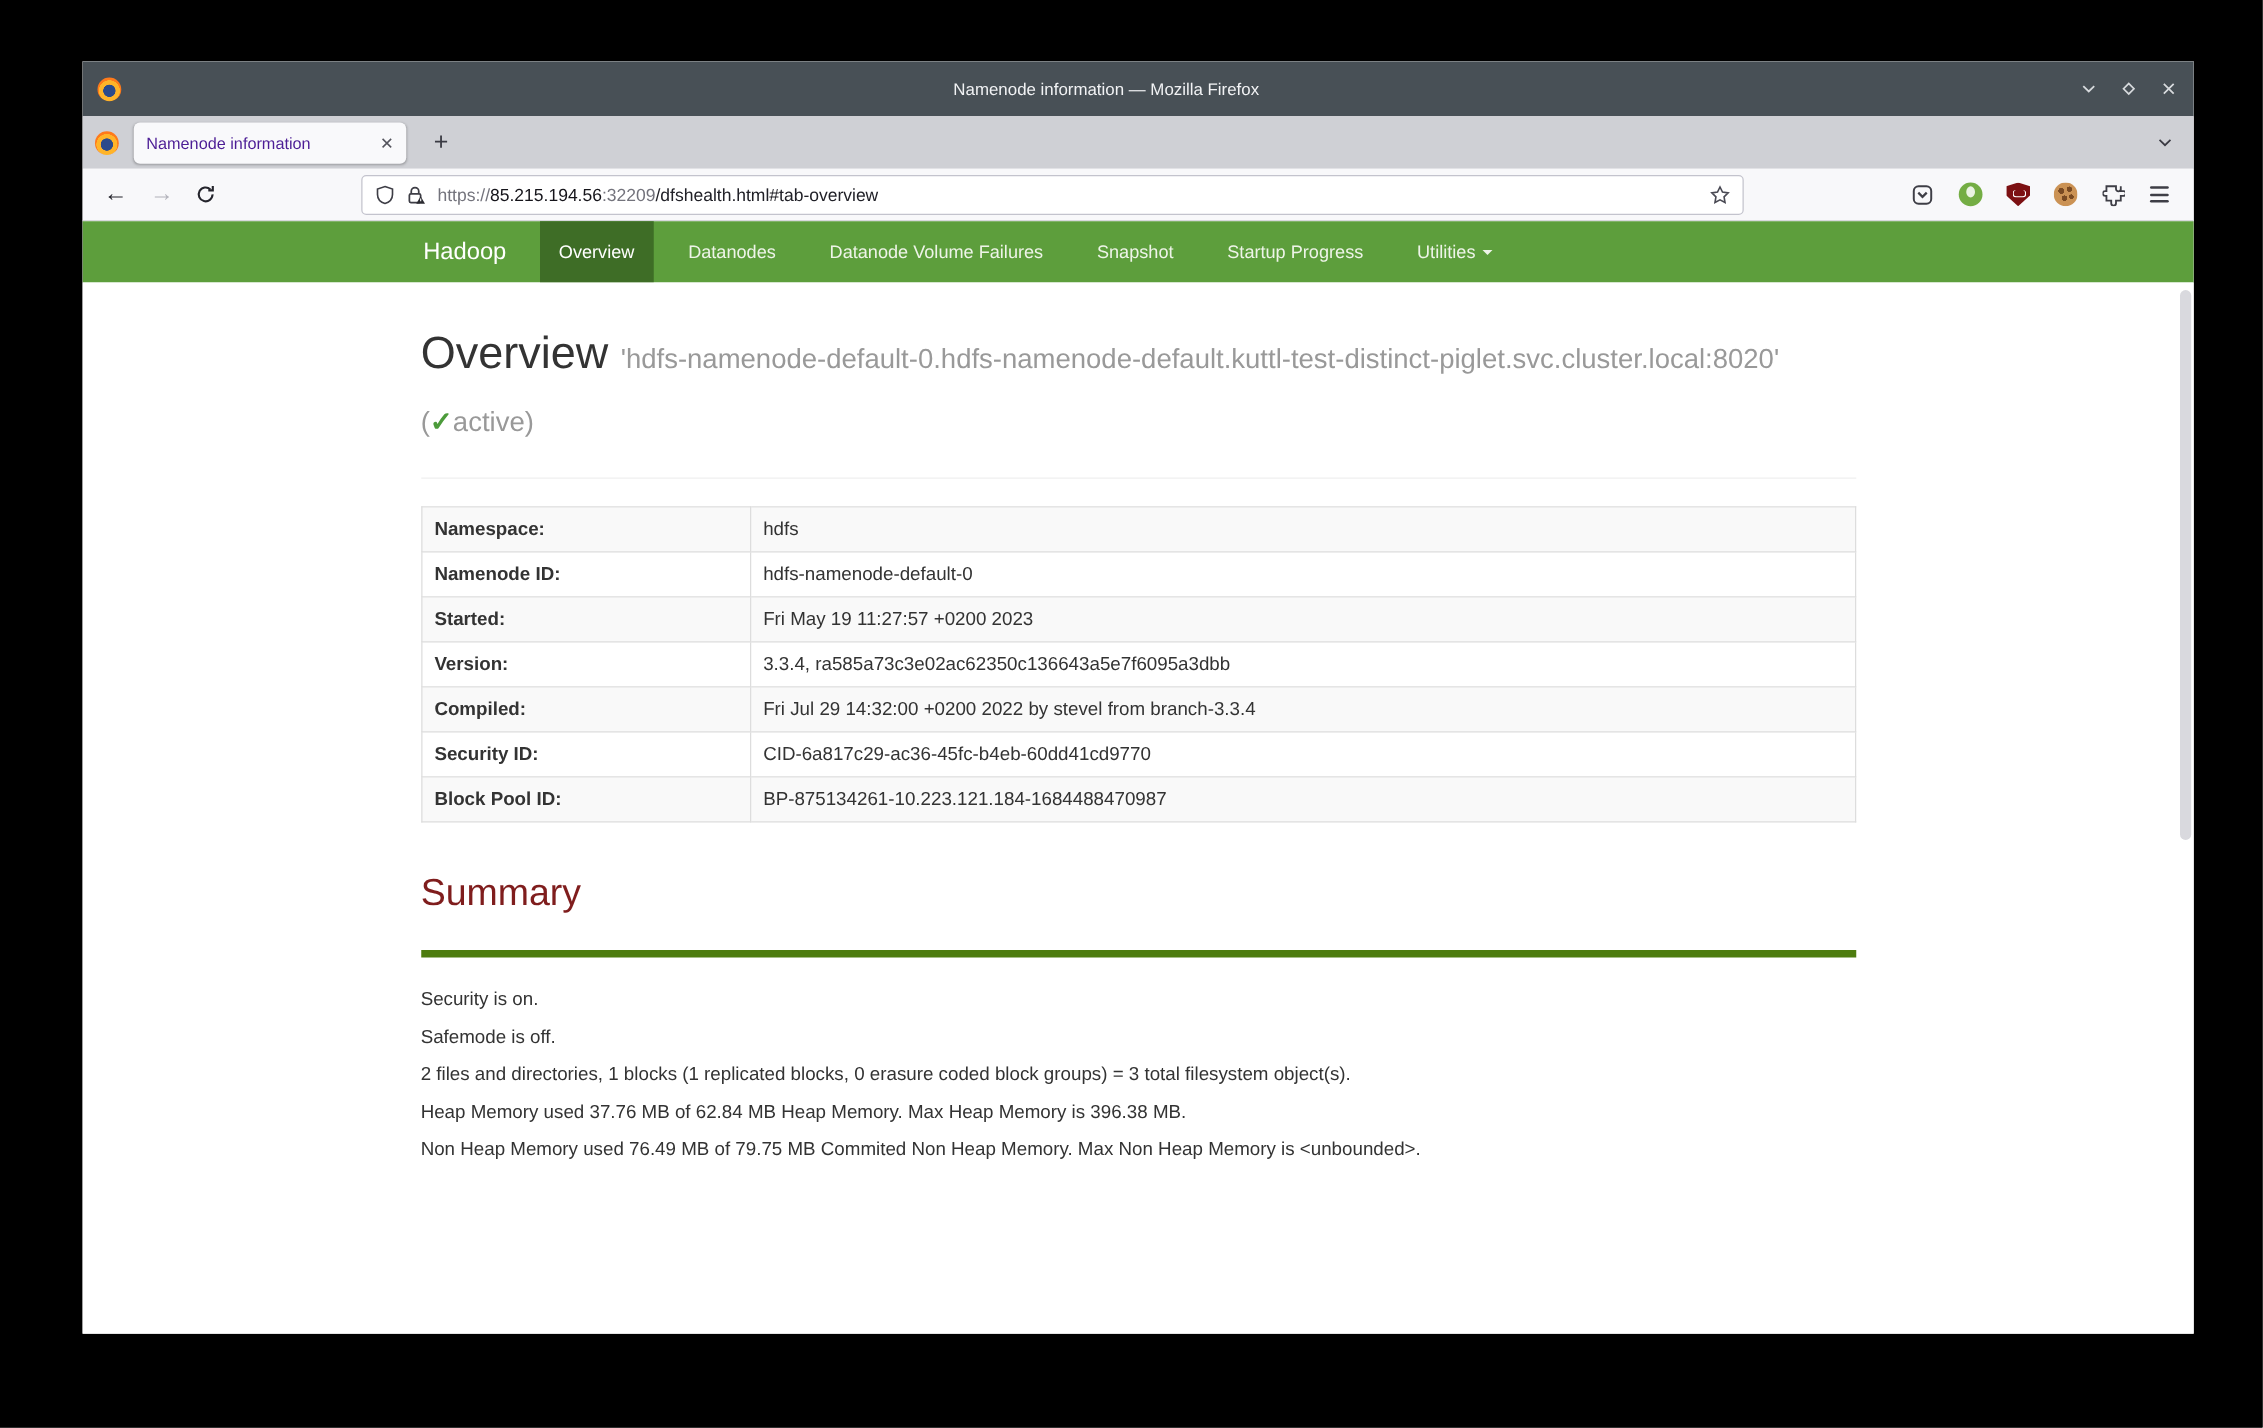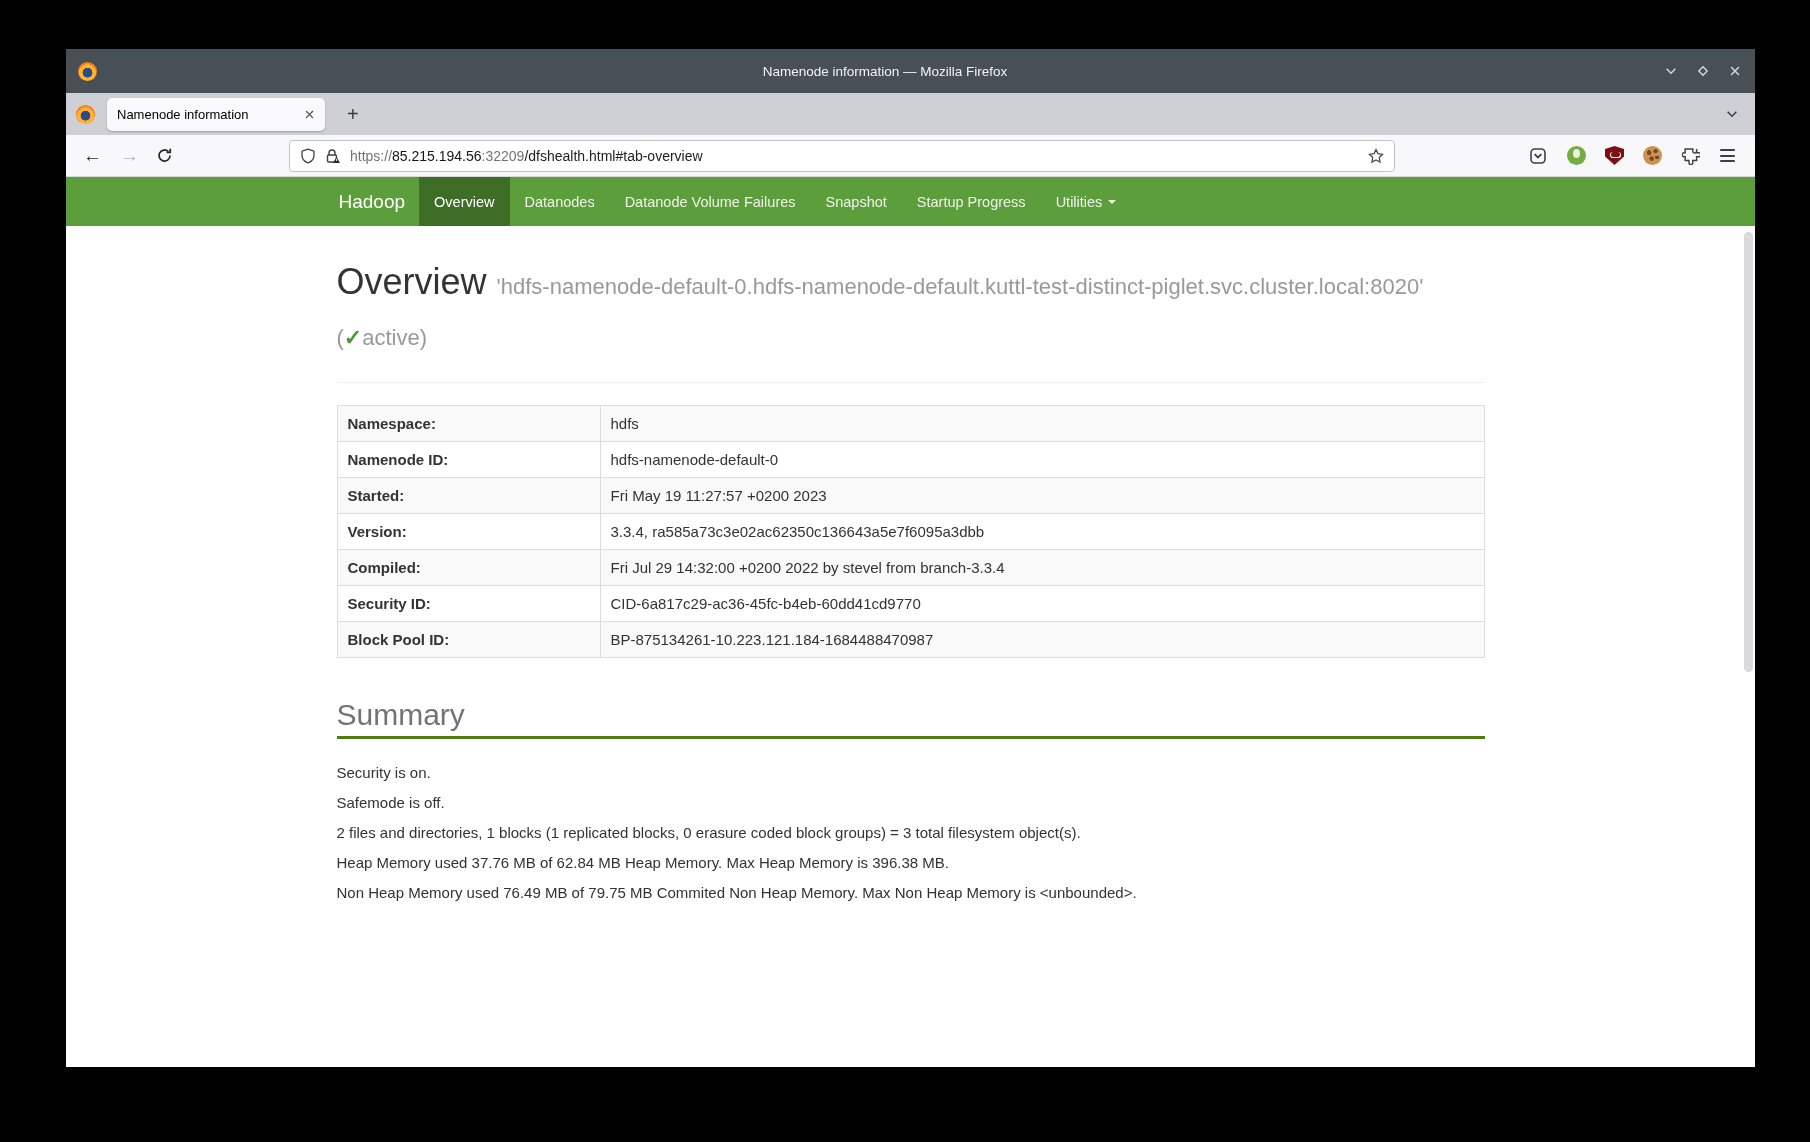--- a/index.html
+++ b/index.html
@@ -18,21 +18,21 @@
   .win-btn { width:16px; height:16px; display:flex; align-items:center; justify-content:center; cursor:default; }
   .win-btn svg { display:block; }
 
   .ff-logo { width:19px; height:19px; border-radius:50%; flex:0 0 auto;
      background: radial-gradient(circle at 50% 56%, #2b4a8b 0 33%, #ffb429 36% 58%, #ff7a1a 60% 82%, #e8521d 84% 100%); }
 
   
   .tabbar { height:42px; background:#cfd0d5; display:flex; align-items:center; padding:0 10px; flex:0 0 auto; }
   .tab { width:218px; height:33px; background:#f9f9fb; border-radius:5px; margin-left:12px;
          display:flex; align-items:center; padding:0 10px; box-shadow:0 1px 2px rgba(0,0,0,.25); }
-  .tab-title { flex:1; font-size:13px; color:#000000; white-space:nowrap; overflow:hidden; }
+  .tab-title { flex:1; font-size:13px; color:#4c1d95; white-space:nowrap; overflow:hidden; }
   .tab-close { color:#55555e; display:flex; align-items:center; }
   .newtab-btn { font-size:20px; color:#3a3a43; margin-left:16px; line-height:1; padding:0 6px; }
   .tabbar-spacer { flex:1; }
   .tablist-btn { color:#3a3a43; margin-right:6px; display:flex; }
 
   
   .toolbar { height:42px; background:#f8f8fa; border-bottom:1px solid #d8d8dd; display:flex; align-items:center;
              padding:0 12px; flex:0 0 auto; }
   .nav-arrow { font-size:19px; color:#24242c; padding:0 5px; margin-right:8px; line-height:1; }
   .nav-arrow.disabled { color:#b4b4bc; }
@@ -56,36 +56,36 @@
   .ext-cookie { width:19px; height:19px; border-radius:50%;
      background: radial-gradient(circle at 32% 35%, #7a4a22 0 13%, transparent 14%),
                  radial-gradient(circle at 66% 28%, #7a4a22 0 11%, transparent 12%),
                  radial-gradient(circle at 45% 66%, #7a4a22 0 13%, transparent 14%),
                  radial-gradient(circle at 74% 60%, #7a4a22 0 10%, transparent 11%), #cb9254; }
   .hamburger { display:flex; flex-direction:column; gap:3.5px; }
   .hamburger span { width:15px; height:2px; background:#3e3e46; border-radius:1px; }
 
   
   .hnavbar { height:49px; background:#5d9e3c; flex:0 0 auto; }
-  .hnav-inner { width:1148px; margin:0 auto; height:100%; display:flex; align-items:stretch; }
+  .hnav-inner { width:1148px; margin:0 auto; height:100%; display:flex; align-items:stretch;gap:13px; }
   .hbrand { display:flex; align-items:center; padding:0 14px 0 2px; color:#fff; font-size:19px; }
   .hnav-item { display:flex; align-items:center; padding:0 15px; font-size:14.5px; color:#eef4e8; cursor:pointer; }
   .hnav-item.active { background:#3e6d26; color:#fff; }
   .caret { display:inline-block; width:0; height:0; border-left:4px solid transparent; border-right:4px solid transparent;
            border-top:4px solid currentColor; margin-left:6px; }
 
   
   .content { flex:1; background:#fff; overflow:hidden; position:relative; }
   .container { width:1148px; margin:0 auto; }
   h1.page-header { margin-top:30px; padding-bottom:24px; border-bottom:1px solid #f0f0f0;
                    font-size:36px; font-weight:400; color:#333; line-height:1.42; }
   h1 .small-sub { font-size:22px; color:#999; font-weight:400; }
   .check { color:#4c9b3b; font-weight:bold; }
-  h2.page-header { margin-top:40px; padding-bottom:4px; border-bottom:3px solid #4d7c0f;
-                   font-size:30px; font-weight:400; color:#737373; }
+  h2.page-header { margin-top:40px; padding-bottom:28px; border-bottom:6px solid #4d7c0f;
+                   font-size:30px; font-weight:400; color:#7f1d1d; }
   table { width:100%; border-collapse:collapse; margin-top:22px; }
   td { border:1px solid #ddd; padding:9px 10px; font-size:15px; color:#333; vertical-align:middle; }
   tbody tr:nth-child(odd) { background:#f9f9f9; }
   td.lbl { font-weight:bold; }
   .t-cluster td.lbl { width:263px; }
   .t-capacity td.lbl { width:658px; }
   .summary-text { margin-top:24px; }
   .content p { font-size:15px; color:#333; margin:0 0 10px; line-height:20px; }
   .t-capacity { margin-top:14px; }
 

